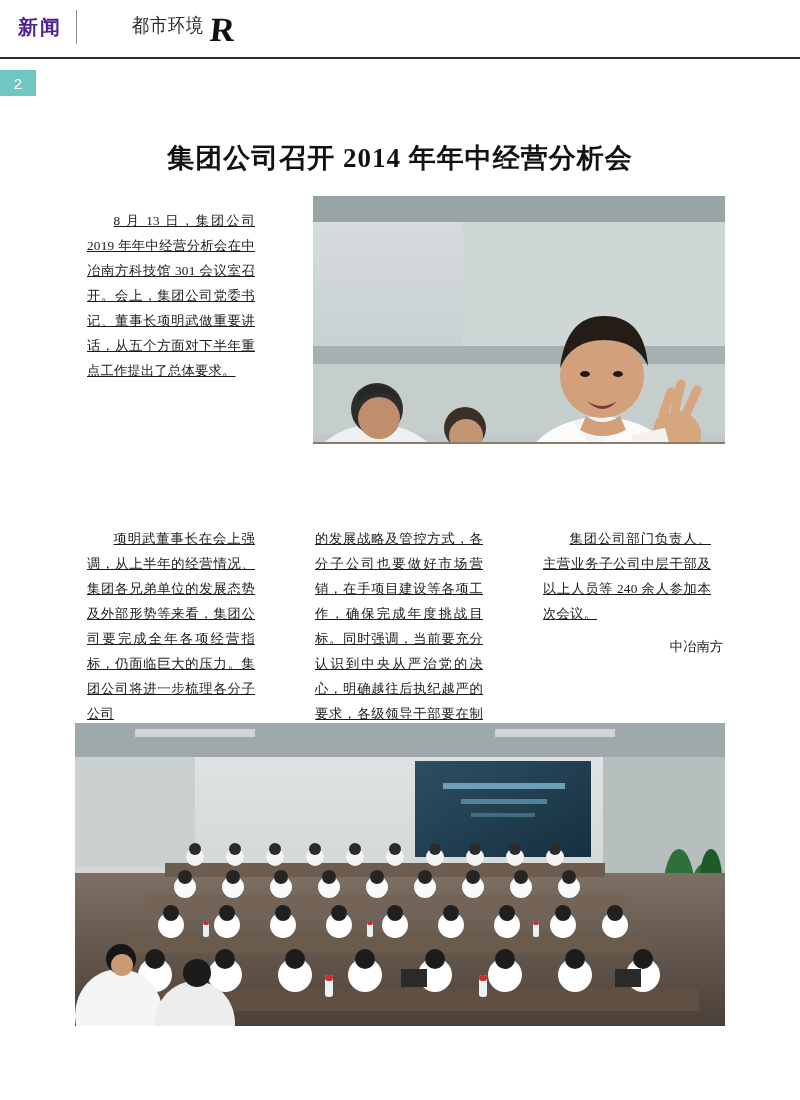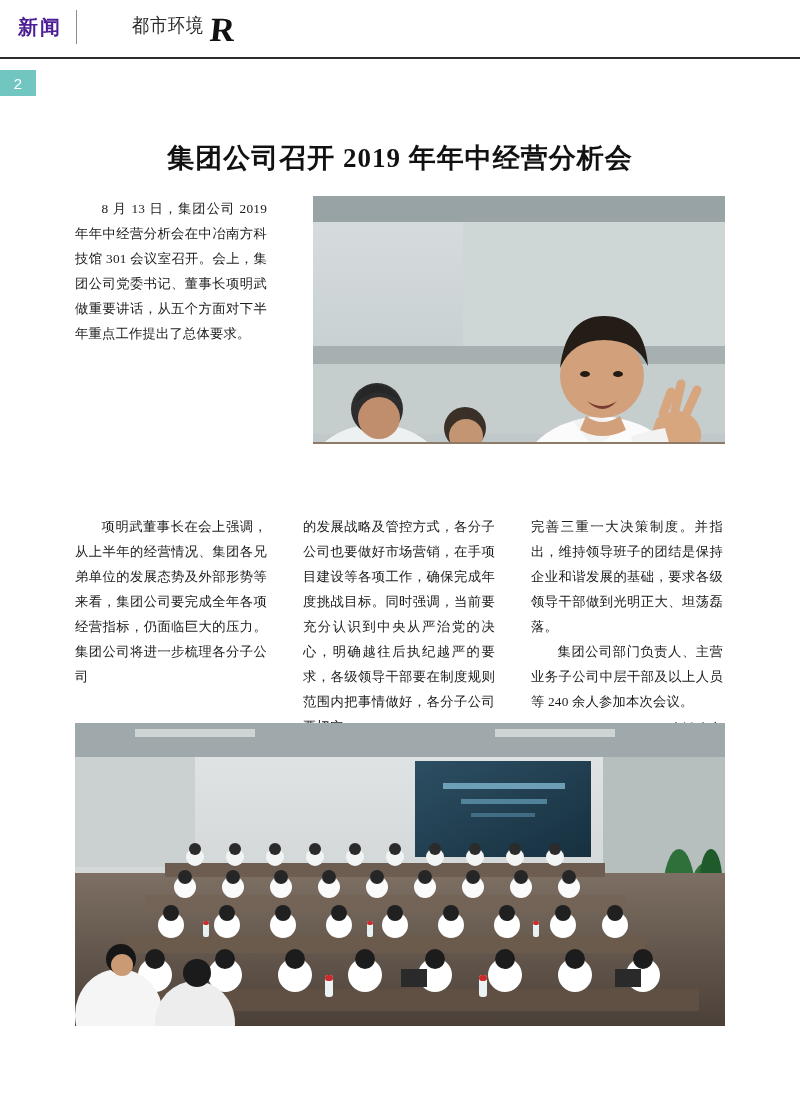--- a/index.html
+++ b/index.html
@@ -142,22 +142,23 @@
   }
   .col3 { width: 192px; }
 
   .ptext {
     font-family: "Liberation Serif", serif;
     font-size: 13.3px;
     line-height: 25px;
     text-align: justify;
     text-justify: inter-ideograph;
     color: #1a1a1a;
-    margin: 0;
+    margin: 12px;
     letter-spacing: 0.2px;
+    text-decoration: underline;
   }
   .ptext + .ptext { margin-top: 0; }
   .indent { text-indent: 2em; }
   .signature {
     margin-top: 6px;
     text-align: right;
     font-family: "Liberation Serif", serif;
     font-size: 13.3px;
     color: #1a1a1a;
   }
@@ -185,21 +186,21 @@
     <span class="masthead-cn">都市环境</span>
     <span class="masthead-logo">R</span>
   </div>
   <div class="header-rule"></div>
 </div>
 
 <div class="page-number-tab">2</div>
 
 <div class="article">
 
-  <h1 class="article-title">集团公司召开 2019 年年中经营分析会</h1>
+  <h1 class="article-title">集团公司召开 2014 年年中经营分析会</h1>
 
   <div class="top-block">
 
     <div class="col-left-top">
       <p class="ptext indent">8 月 13 日，集团公司 2019 年年中经营分析会在中冶南方科技馆 301 会议室召开。会上，集团公司党委书记、董事长项明武做重要讲话，从五个方面对下半年重点工作提出了总体要求。</p>
     </div>
 
     <div class="photo-main">
       <svg width="412" height="312" viewBox="0 0 412 312" preserveAspectRatio="xMidYMid slice" aria-hidden="true">
         <defs>
@@ -269,21 +270,20 @@
   </div>
 
   <div class="cols-3">
     <div class="col3">
       <p class="ptext indent">项明武董事长在会上强调，从上半年的经营情况、集团各兄弟单位的发展态势及外部形势等来看，集团公司要完成全年各项经营指标，仍面临巨大的压力。集团公司将进一步梳理各分子公司</p>
     </div>
     <div class="col3">
         <p class="ptext">的发展战略及管控方式，各分子公司也要做好市场营销，在手项目建设等各项工作，确保完成年度挑战目标。同时强调，当前要充分认识到中央从严治党的决心，明确越往后执纪越严的要求，各级领导干部要在制度规则范围内把事情做好，各分子公司要切实</p>
       </div>
     <div class="col3">
-        <p class="ptext">完善三重一大决策制度。并指出，维持领导班子的团结是保持企业和谐发展的基础，要求各级领导干部做到光明正大、坦荡磊落。</p>
       <p class="ptext indent">集团公司部门负责人、主营业务子公司中层干部及以上人员等 240 余人参加本次会议。</p>
       <div class="signature">中冶南方</div>
     </div>
   </div>
 </div>
 
 <div class="photo-wide">
   <svg width="650" height="303" viewBox="0 0 650 303" preserveAspectRatio="xMidYMid slice" aria-hidden="true">
     <defs>
       <linearGradient id="hallWall" x1="0" y1="0" x2="0" y2="1">

